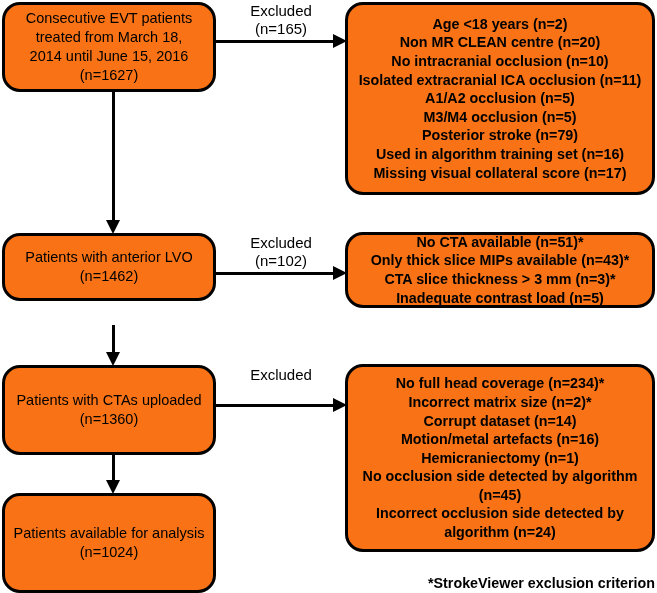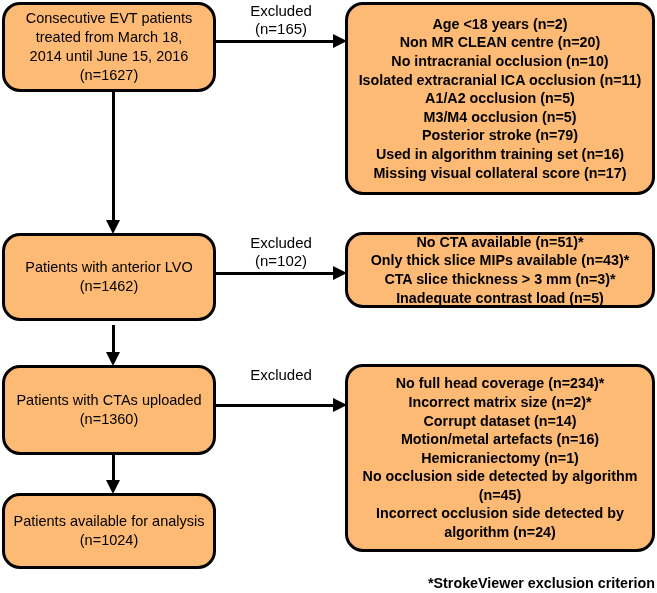--- a/index.html
+++ b/index.html
@@ -18,44 +18,44 @@
     background: #ffffff;
     overflow: hidden;
   }
 
   
   .node {
     position: absolute;
     box-sizing: border-box;
     border: 3px solid #000000;
     border-radius: 18px;
-    background: #fdba74;
+    background: #f97316;
     display: flex;
     flex-direction: column;
     align-items: center;
     justify-content: center;
     text-align: center;
     font-weight: bold;
     line-height: 1.30;
     z-index: 2;
     padding: 2px 5px;
   }
   .node .line {
     display: block;
     white-space: nowrap;
   }
 
   .left-node { font-size: 14.5px; font-weight: 500; }
   .right-node { font-size: 14.3px; font-weight: bold; }
 
   
   #node-enrolled      { left: 2px;  top: 2px;   width: 214px; height: 90px; }
-  #node-anterior-lvo  { left: 2px;  top: 233px; width: 214px; height: 88px; }
+  #node-anterior-lvo  { left: 2px;  top: 233px; width: 214px; height: 68px; }
   #node-ctas-uploaded { left: 2px;  top: 365px; width: 214px; height: 90px; }
-  #node-available     { left: 2px;  top: 493px; width: 214px; height: 76px; }
+  #node-available     { left: 2px;  top: 493px; width: 214px; height: 100px; }
 
   
   #node-excl-1 { left: 345px; top: 2px;   width: 310px; height: 193px; }
   #node-excl-2 { left: 345px; top: 232px; width: 310px; height: 76px;  }
   #node-excl-3 { left: 345px; top: 364px; width: 310px; height: 188px; }
 
   
   .h-connector {
     position: absolute;
     z-index: 1;

